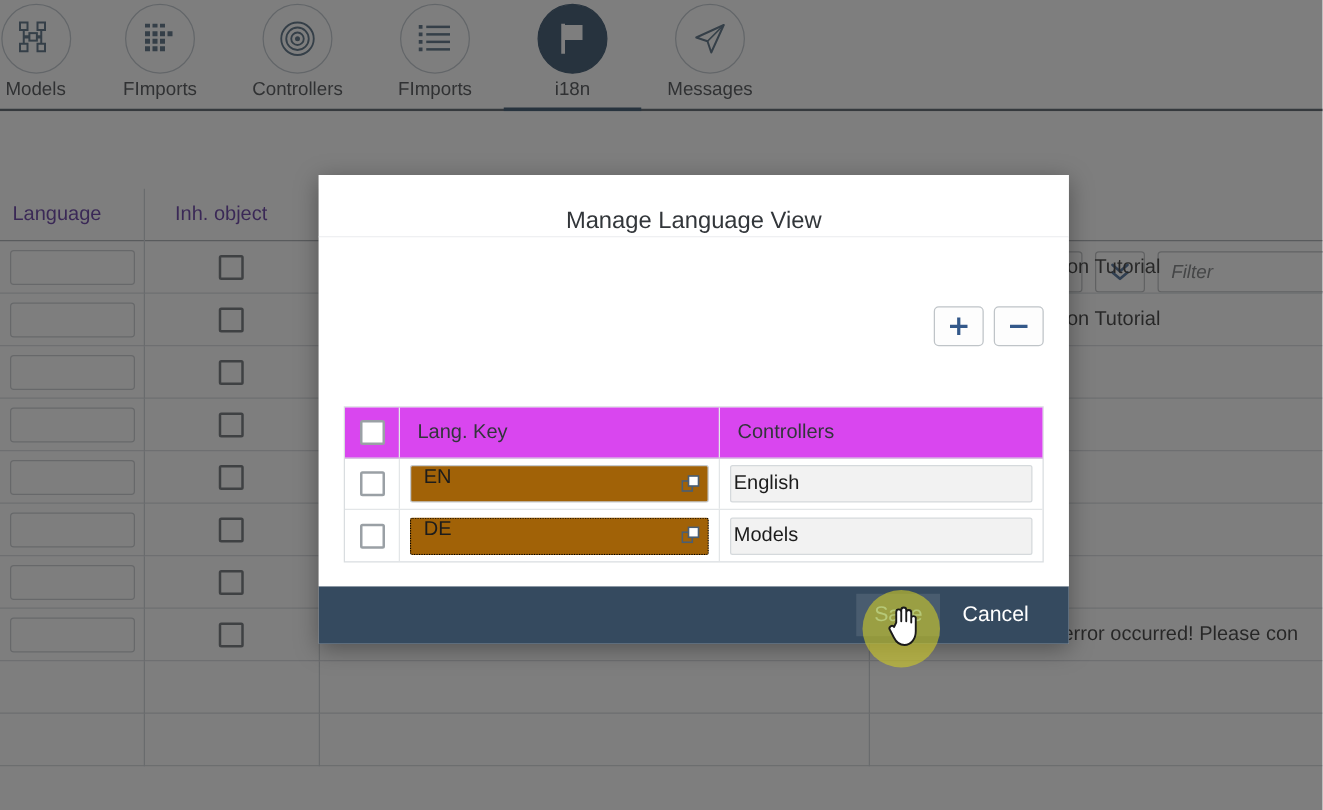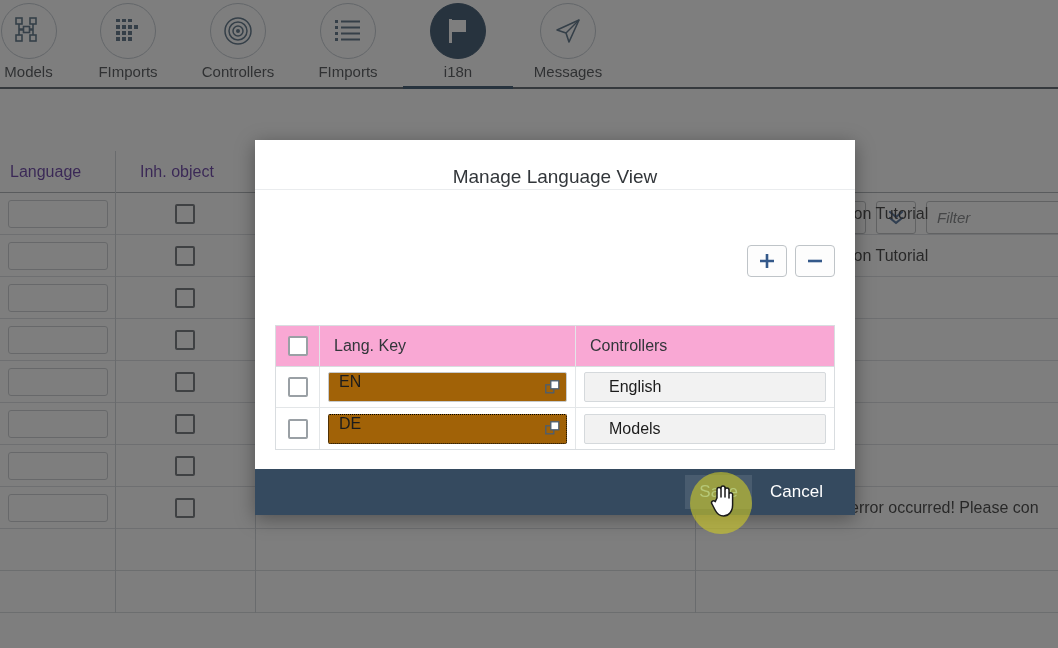--- a/index.html
+++ b/index.html
@@ -134,21 +134,21 @@
     cursor: pointer;
   }
 
   
   #lang-table {
     position: absolute; left: 20px; top: 135px; width: 560px;
     border: 1px solid #d9dde0; border-top: 1px solid #d9dde0;
     background: #ffffff;
   }
   .lt-row { display: flex; height: 41px; align-items: stretch; }
-  .lt-row.header { background: #f9a8d4; border-bottom: 1px solid #d9dde0; }
+  .lt-row.header { background: #d946ef; border-bottom: 1px solid #d9dde0; }
   .lt-row.body { border-bottom: 1px solid #e3e6e8; }
   .lt-row.body:last-child { border-bottom: none; }
   .lt-cb-cell {
     width: 44px; flex: 0 0 44px;
     display: flex; align-items: center; justify-content: center;
     border-right: 1px solid #e3e6e8;
   }
   .lt-cb {
     width: 20px; height: 20px; border: 2px solid #9aa0a5;
     border-radius: 2px; background: #ffffff; cursor: pointer;
@@ -176,21 +176,21 @@
     font-family: "Liberation Sans", sans-serif; height: 100%;
   }
   .lt-vh-btn {
     width: 28px; height: 100%; flex: 0 0 28px;
     display: flex; align-items: center; justify-content: center; cursor: pointer;
   }
   .lt-desc-field {
     width: 100%; height: 30px;
     border: 1px solid #d5d9dc; border-radius: 2px; background: #f2f2f2;
     display: flex; align-items: center;
-    font-size: 16px; color: #1c1c1c; padding-left: 24px;
+    font-size: 16px; color: #1c1c1c; padding-left: 2px;
   }
 
   #modal-footer {
     flex: 0 0 46px; height: 46px;
     background: #354a5f;
     display: flex; align-items: center; justify-content: flex-end;
     padding-right: 18px; gap: 4px;
   }
   .footer-btn {
     height: 34px; padding: 0 14px;

